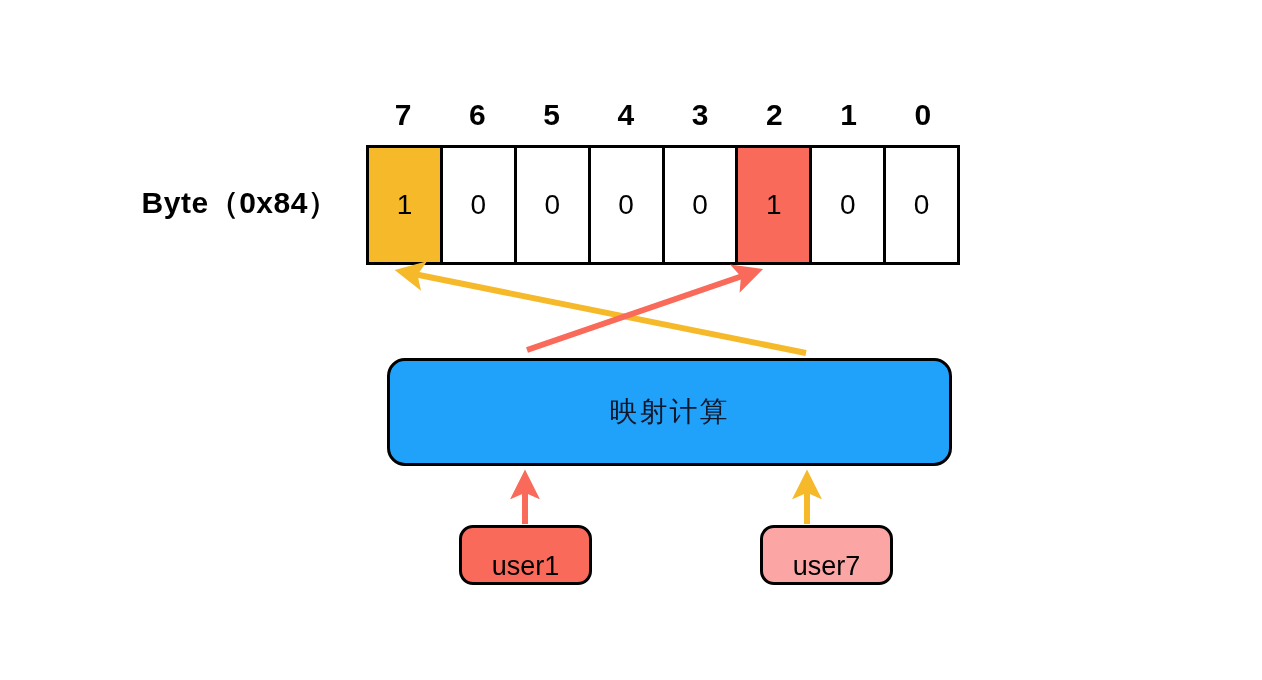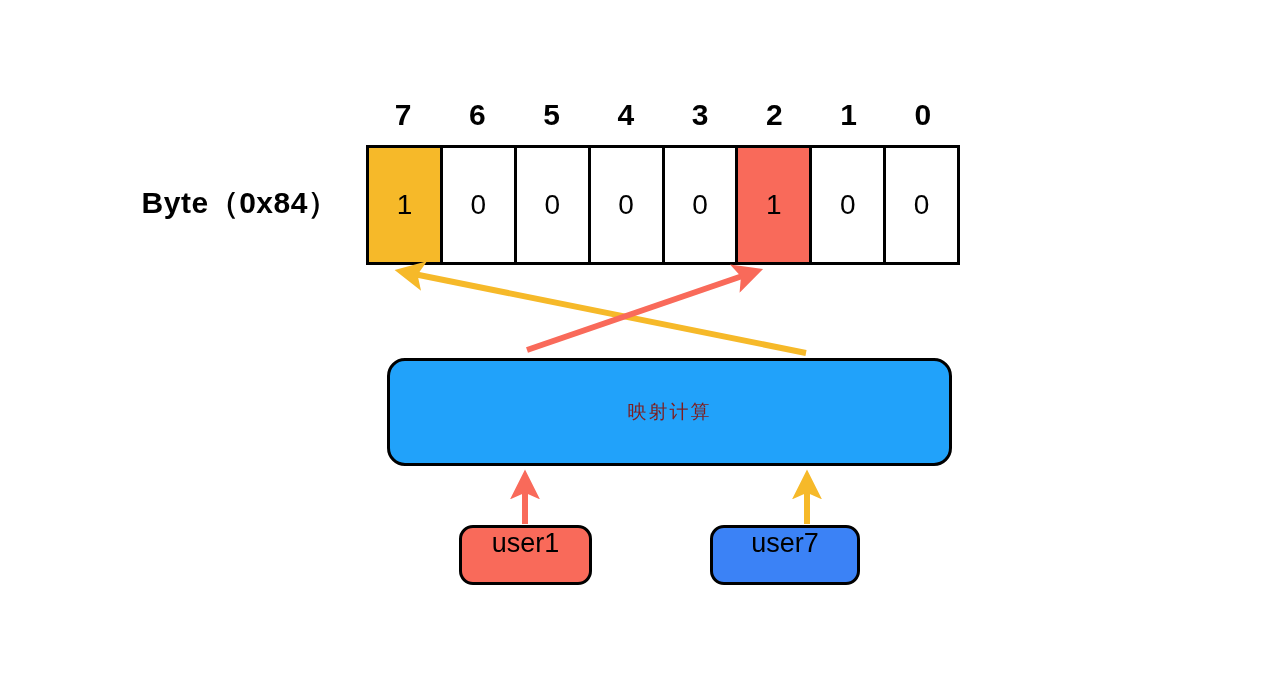--- a/index.html
+++ b/index.html
@@ -87,40 +87,40 @@
     height: 108px;
     background: #21A2FA;
     border: 3px solid #000000;
     border-radius: 18px;
     box-sizing: border-box;
     display: flex;
     align-items: center;
     justify-content: center;
   }
   #mapping-box .mapping-text {
-    font-size: 19px;
-    color: #7f1d1d;
+    font-size: 28px;
+    color: #0f172a;
     letter-spacing: 2px;
   }
 
   
   .user-pill {
     position: absolute;
     height: 60px;
     border: 3px solid #000000;
     border-radius: 14px;
     box-sizing: border-box;
     display: flex;
-    align-items: flex-start;
+    align-items: flex-end;
     justify-content: center;
     font-size: 27px;
     color: #000000;
   }
   #user-pill-1 { left: 459px; top: 525px; width: 133px; background: #F96A5A; }
-  #user-pill-7 { left: 710px; top: 525px; width: 150px; background: #3b82f6; }
+  #user-pill-7 { left: 760px; top: 525px; width: 133px; background: #fca5a5; }
 
   
   #arrow-layer {
     position: absolute;
     left: 0; top: 0;
     width: 1262px;
     height: 680px;
     pointer-events: none;
   }
 </style>

